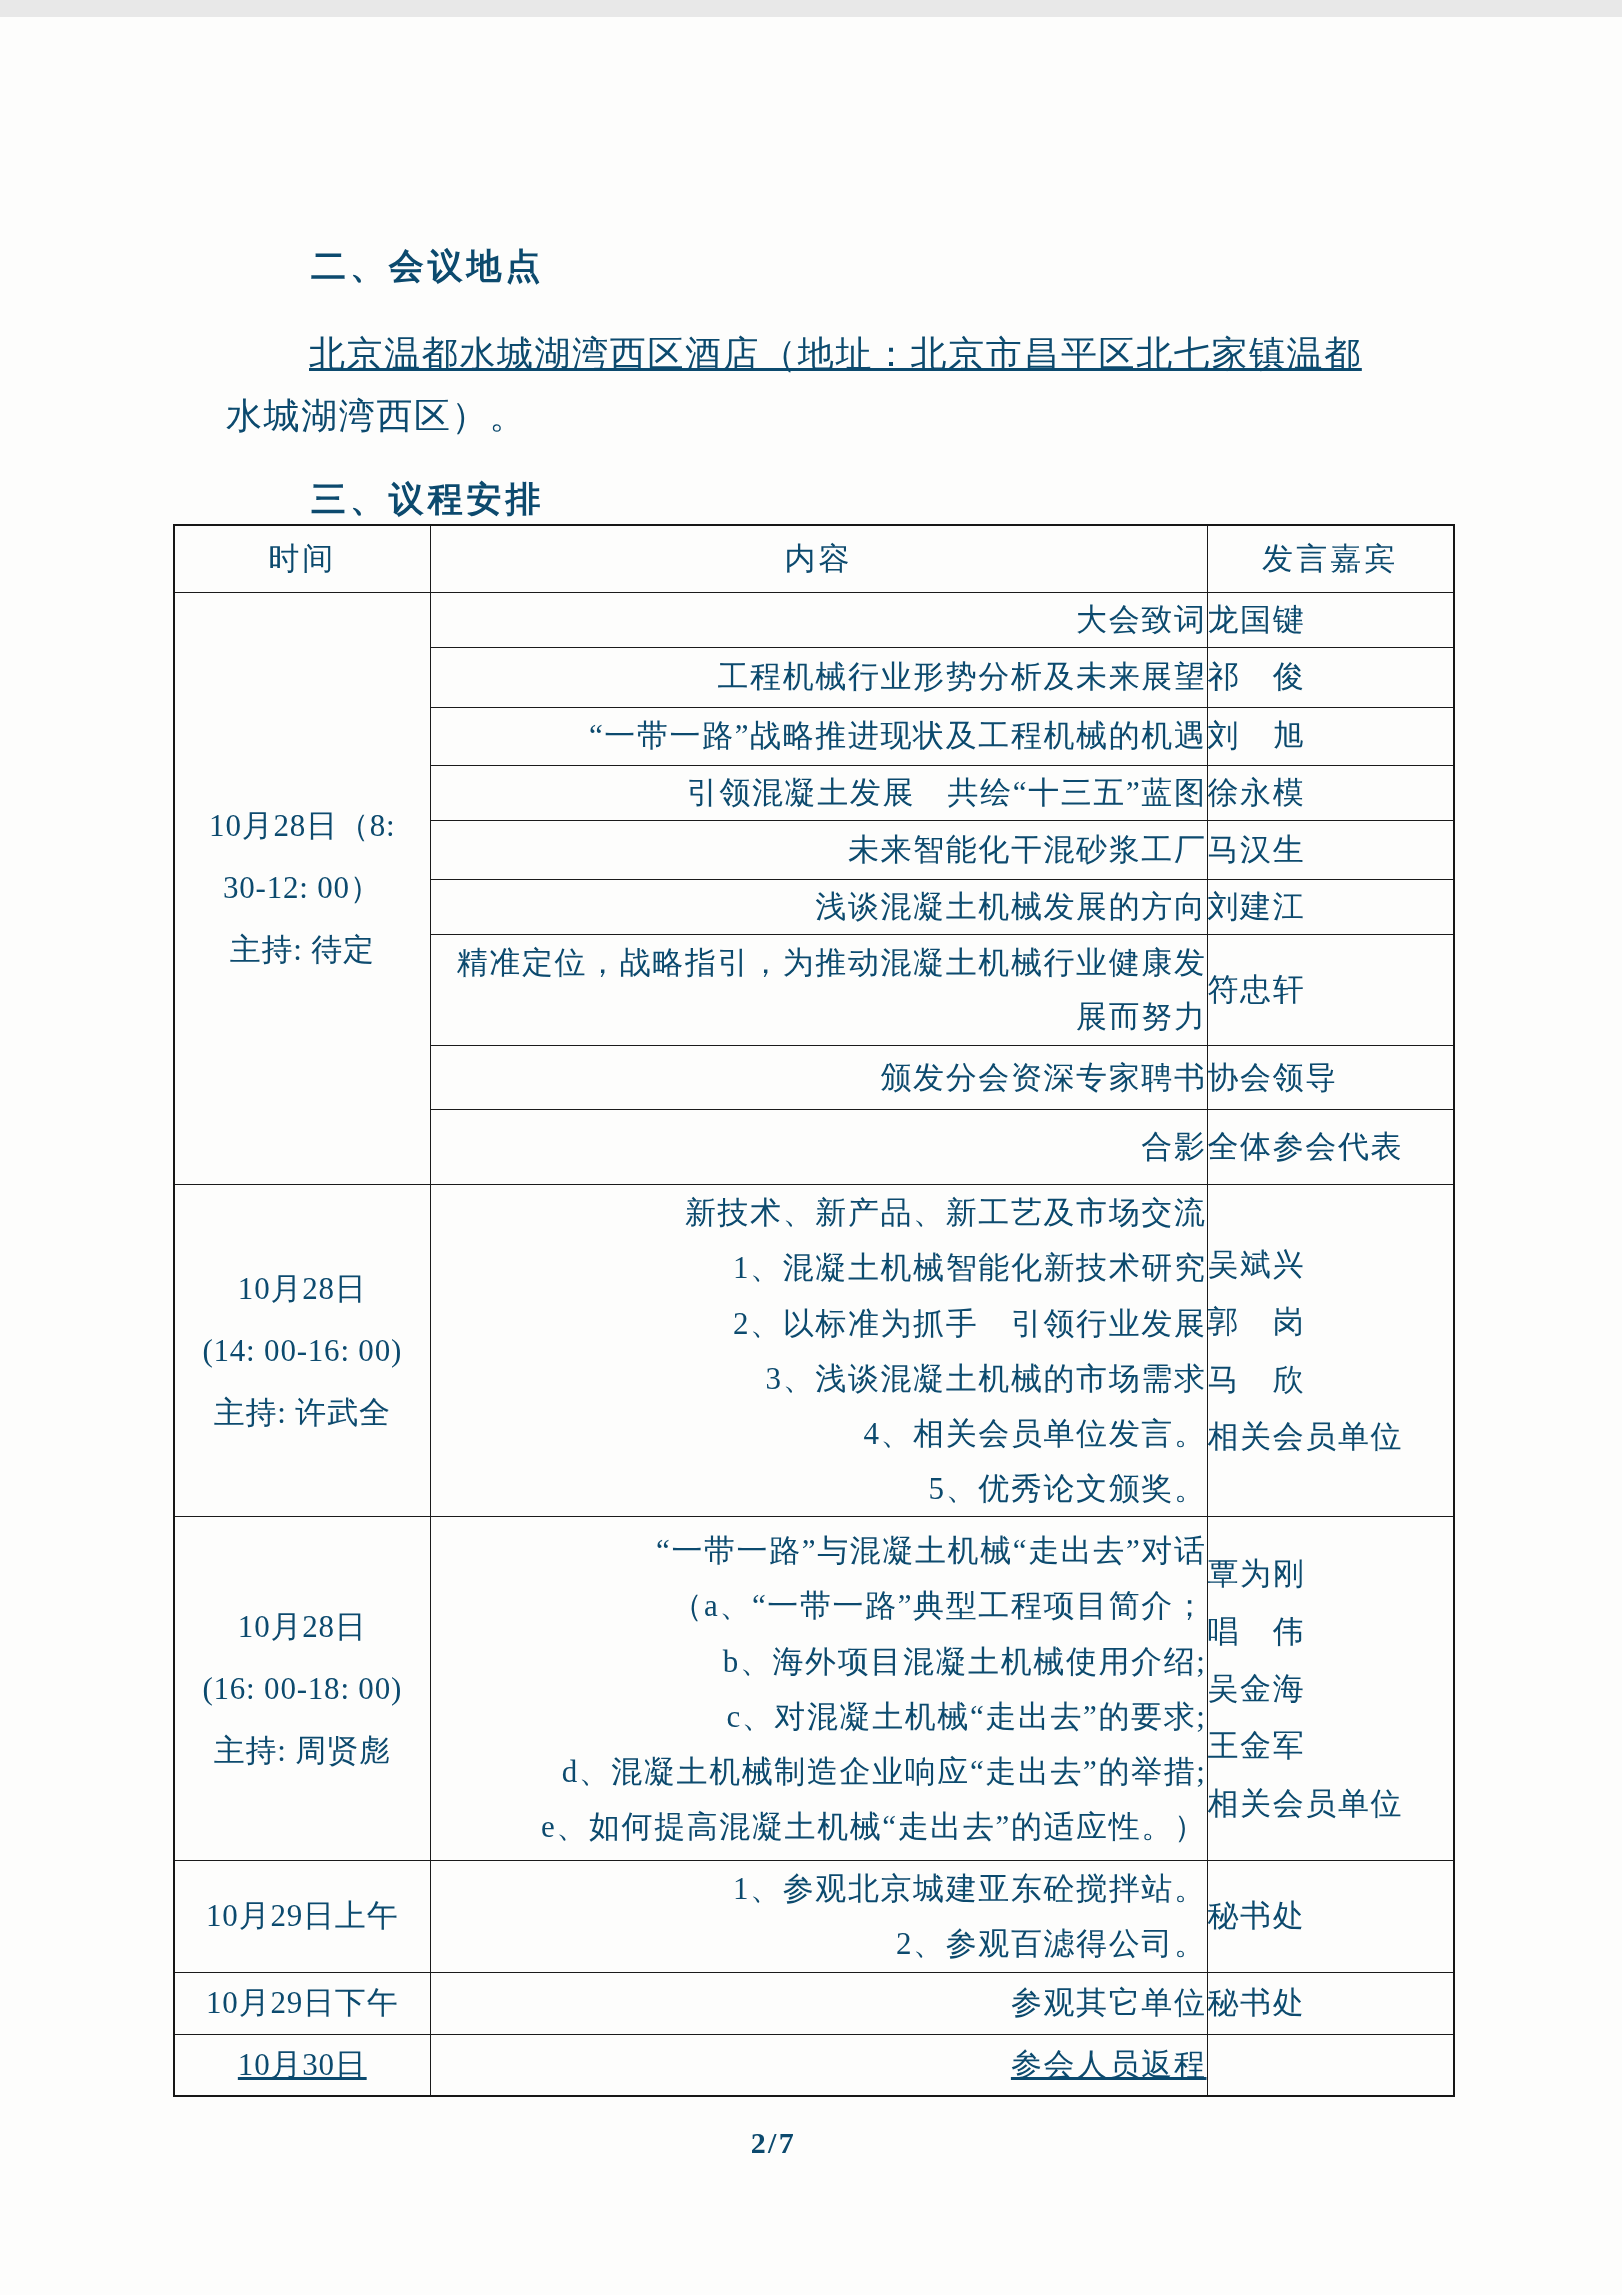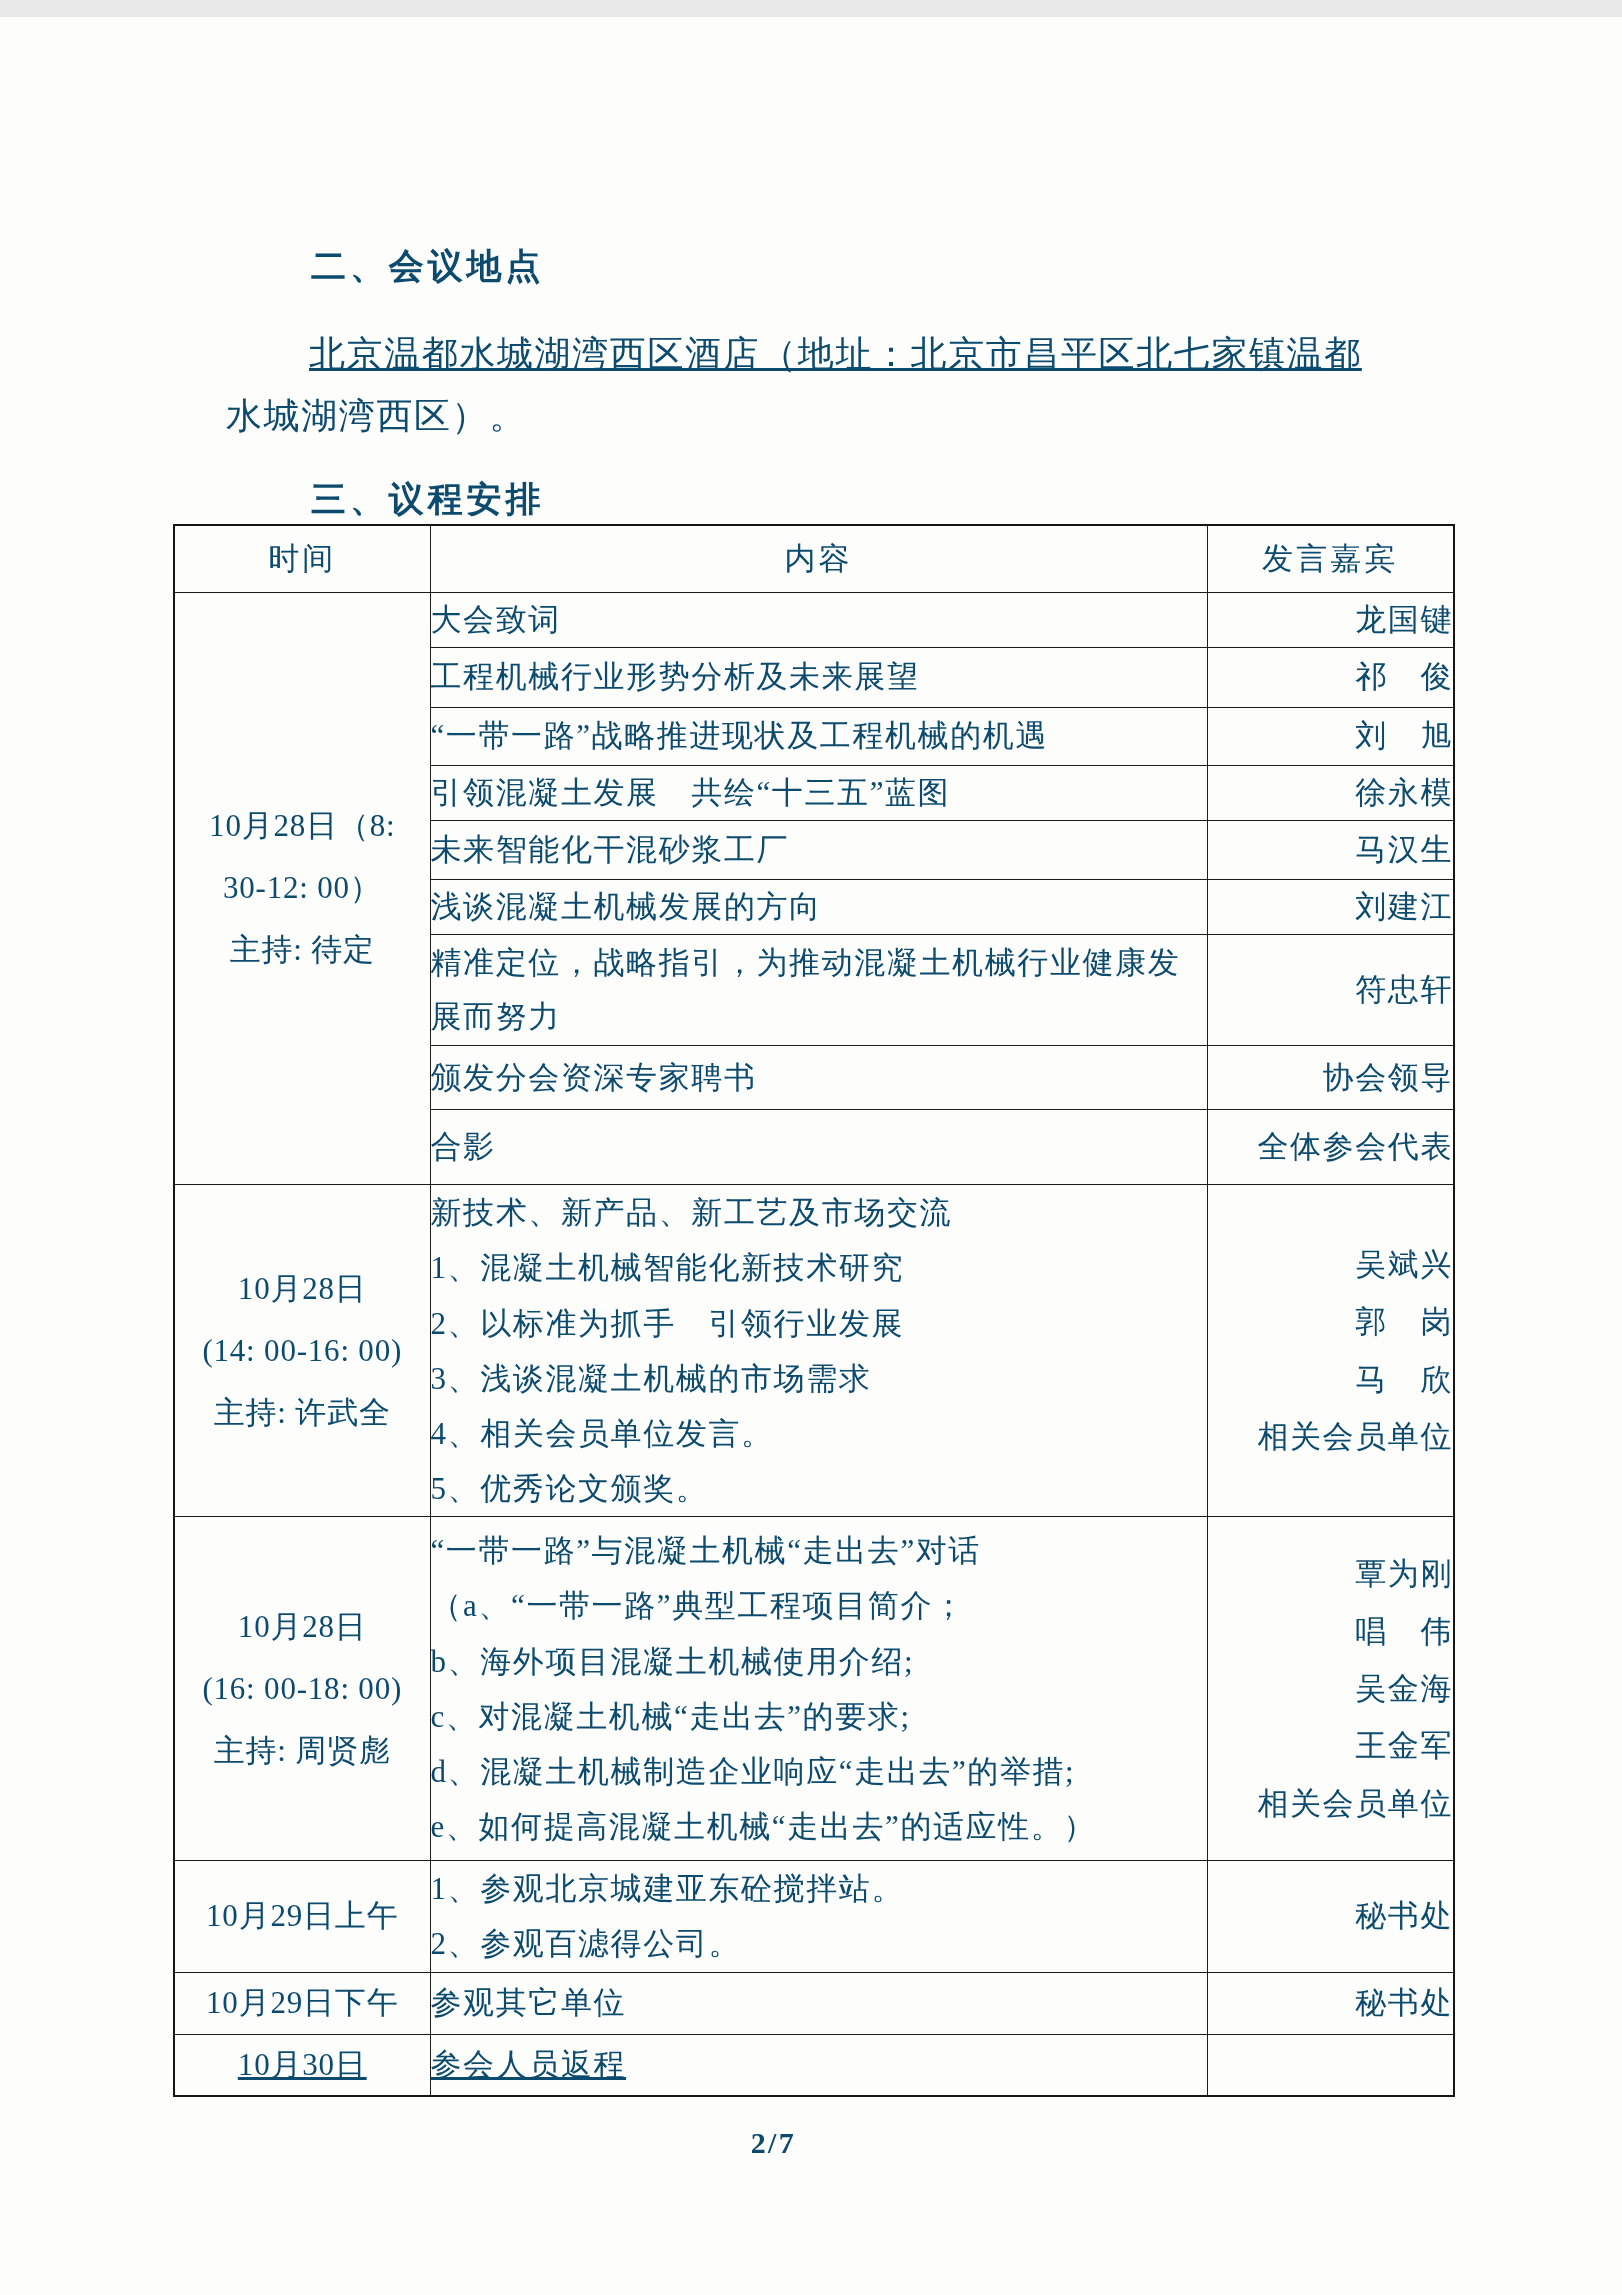--- a/index.html
+++ b/index.html
@@ -41,24 +41,24 @@
     font-size:31px;
     font-weight:normal;
   }
   table.agenda { border:2.4px solid #161616; }
   th.hdr { font-weight:bold; letter-spacing:3.1px; text-align:center; border-bottom-width:2.4px; }
   td.time {
     text-align:center; font-size:30px; letter-spacing:0.8px;
   }
   td.time .tline { line-height:2.0; white-space:nowrap; }
   td.content {
-    text-align:left; padding:6.3px 15.7px 6.3px 22px;
+    text-align:right; padding:6.3px 15.7px 6.3px 22px;
     letter-spacing:1.6px; line-height:1.75;
   }
-  td.speaker { text-align:right; letter-spacing:1.6px; }
+  td.speaker { text-align:left; letter-spacing:1.6px; }
   td.speaker .sline { line-height:1.85; white-space:nowrap; }
   td.content .cline { line-height:1.78; white-space:nowrap; }
   tr.rh-hdr { height:67px; }
   tr.rh-70 { height:55px; } tr.rh-76 { height:60px; } tr.rh-74 { height:58px; }
   tr.rh-70b { height:55px; } tr.rh-75 { height:59px; } tr.rh-67 { height:53px; }
   tr.rh-141 { height:111px; } tr.rh-82 { height:64px; } tr.rh-95 { height:75px; }
   tr.rh-b2 { height:320px; } tr.rh-b3 { height:344px; }
   tr.rh-123 { height:97px; } tr.rh-79 { height:62px; } tr.rh-80 { height:62px;text-decoration:underline; }
 
   .footer {

